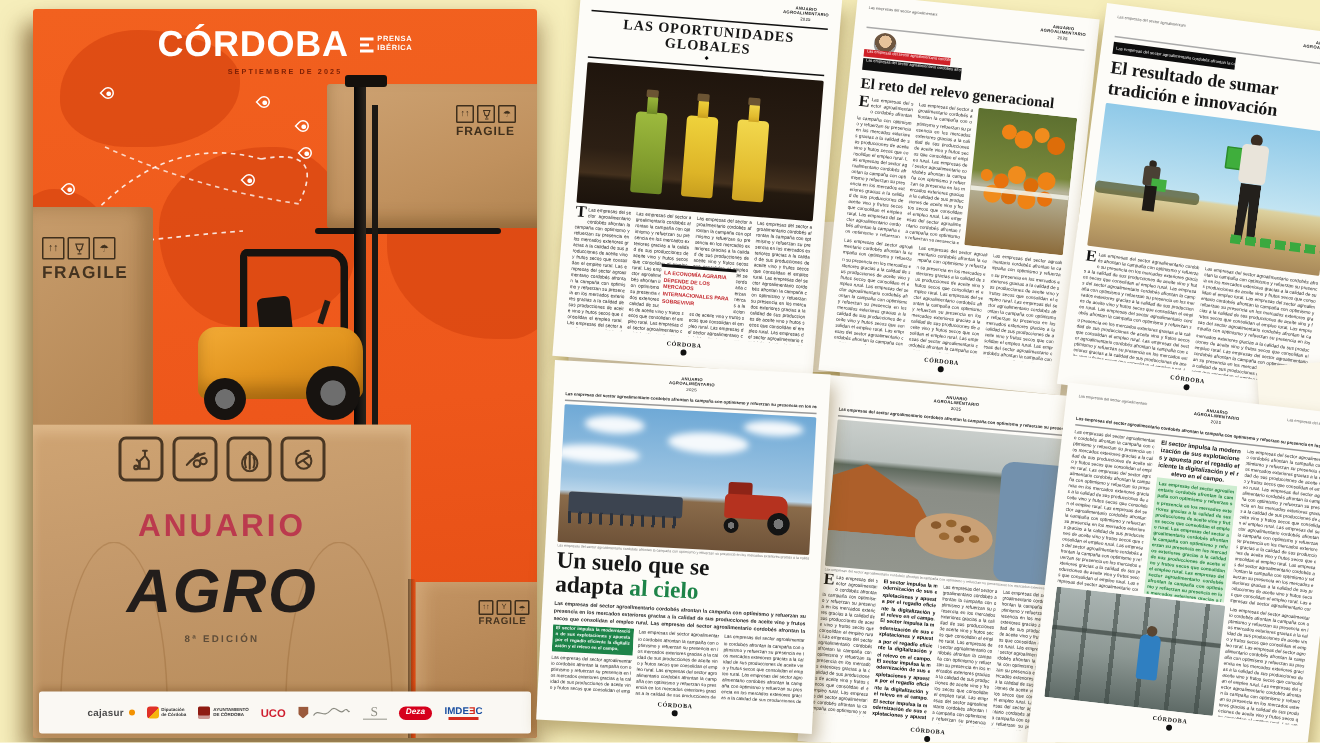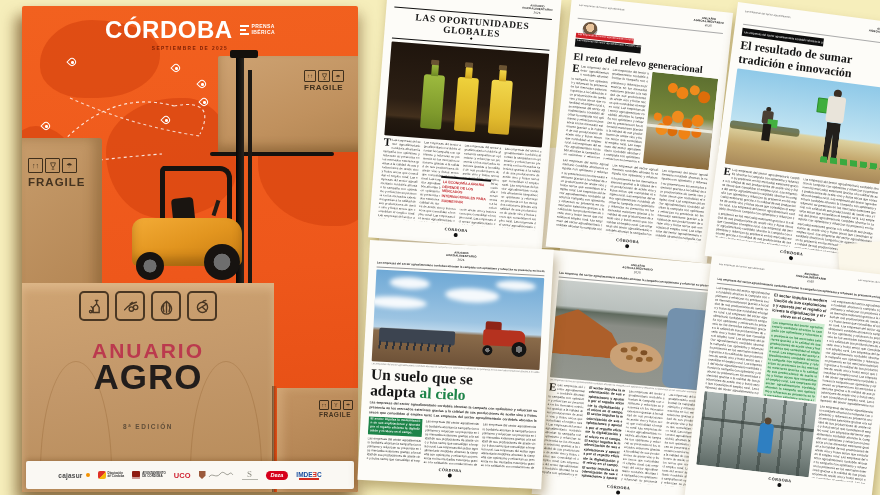--- a/index.html
+++ b/index.html
@@ -78,21 +78,21 @@
         border-radius:50% 50% 0 0/100% 100% 0 0;}
   .arch.a1{left:18px;top:78px;width:70px;height:110px;}
   .arch.a2{left:168px;top:78px;width:70px;height:110px;}
 
   .prodicons{position:absolute;left:0;top:8px;width:100%;display:flex;justify-content:center;gap:6px;}
   .prodicons .pic{width:26px;height:26px;border:2.4px solid #4a3723;border-radius:5px;display:flex;
                   align-items:center;justify-content:center;}
   .prodicons svg{width:17px;height:17px;stroke:#4a3723;fill:none;stroke-width:1.6;stroke-linecap:round;}
   .ctitle{position:absolute;left:0;width:252px;text-align:center;}
   .ctitle.t1{top:56px;font-size:21px;font-weight:800;color:#bb3a4e;letter-spacing:2px;}
-  .ctitle.t2{top:74px;font-size:35px;font-weight:900;color:#221d1b;letter-spacing:1px;}
+  .ctitle.t2{top:88px;font-size:41px;font-weight:900;color:#221d1b;letter-spacing:1px;font-style:italic;}
   .ctitle.t3{top:114px;font-size:22px;font-weight:300;color:#35302c;letter-spacing:3.5px;}
   .ctitle.t4{top:140px;font-size:6.5px;font-weight:700;color:#5f4d39;letter-spacing:1.5px;}
 
   .sponsorbar{position:absolute;left:4px;right:4px;bottom:3px;height:28px;background:#faf8f3;border-radius:2px;
               display:flex;align-items:center;justify-content:center;gap:8px;padding:0 6px;
               box-shadow:0 -2px 4px rgba(90,50,10,.25);}
   .sp{display:flex;align-items:center;gap:2px;}
   .sp .two{font-size:3px;line-height:1.15;color:#333;font-weight:700;}
   .cajasur-t{font-size:6.5px;font-weight:800;color:#4a4a4a;letter-spacing:.2px;}
   .cajasur-dot{width:4px;height:4px;border-radius:50%;background:#f39200;margin-left:1px;}

